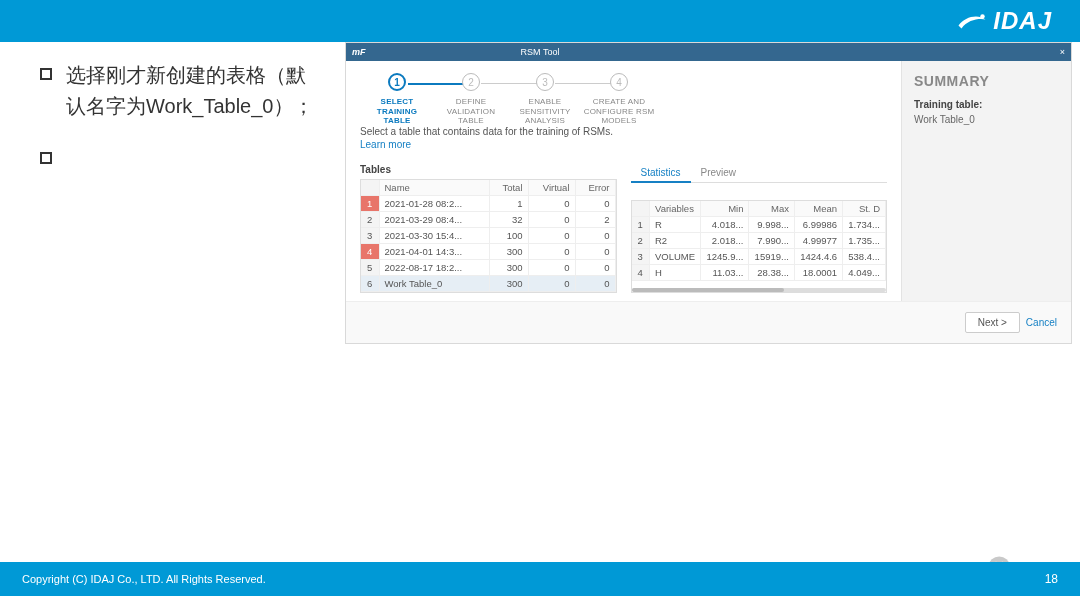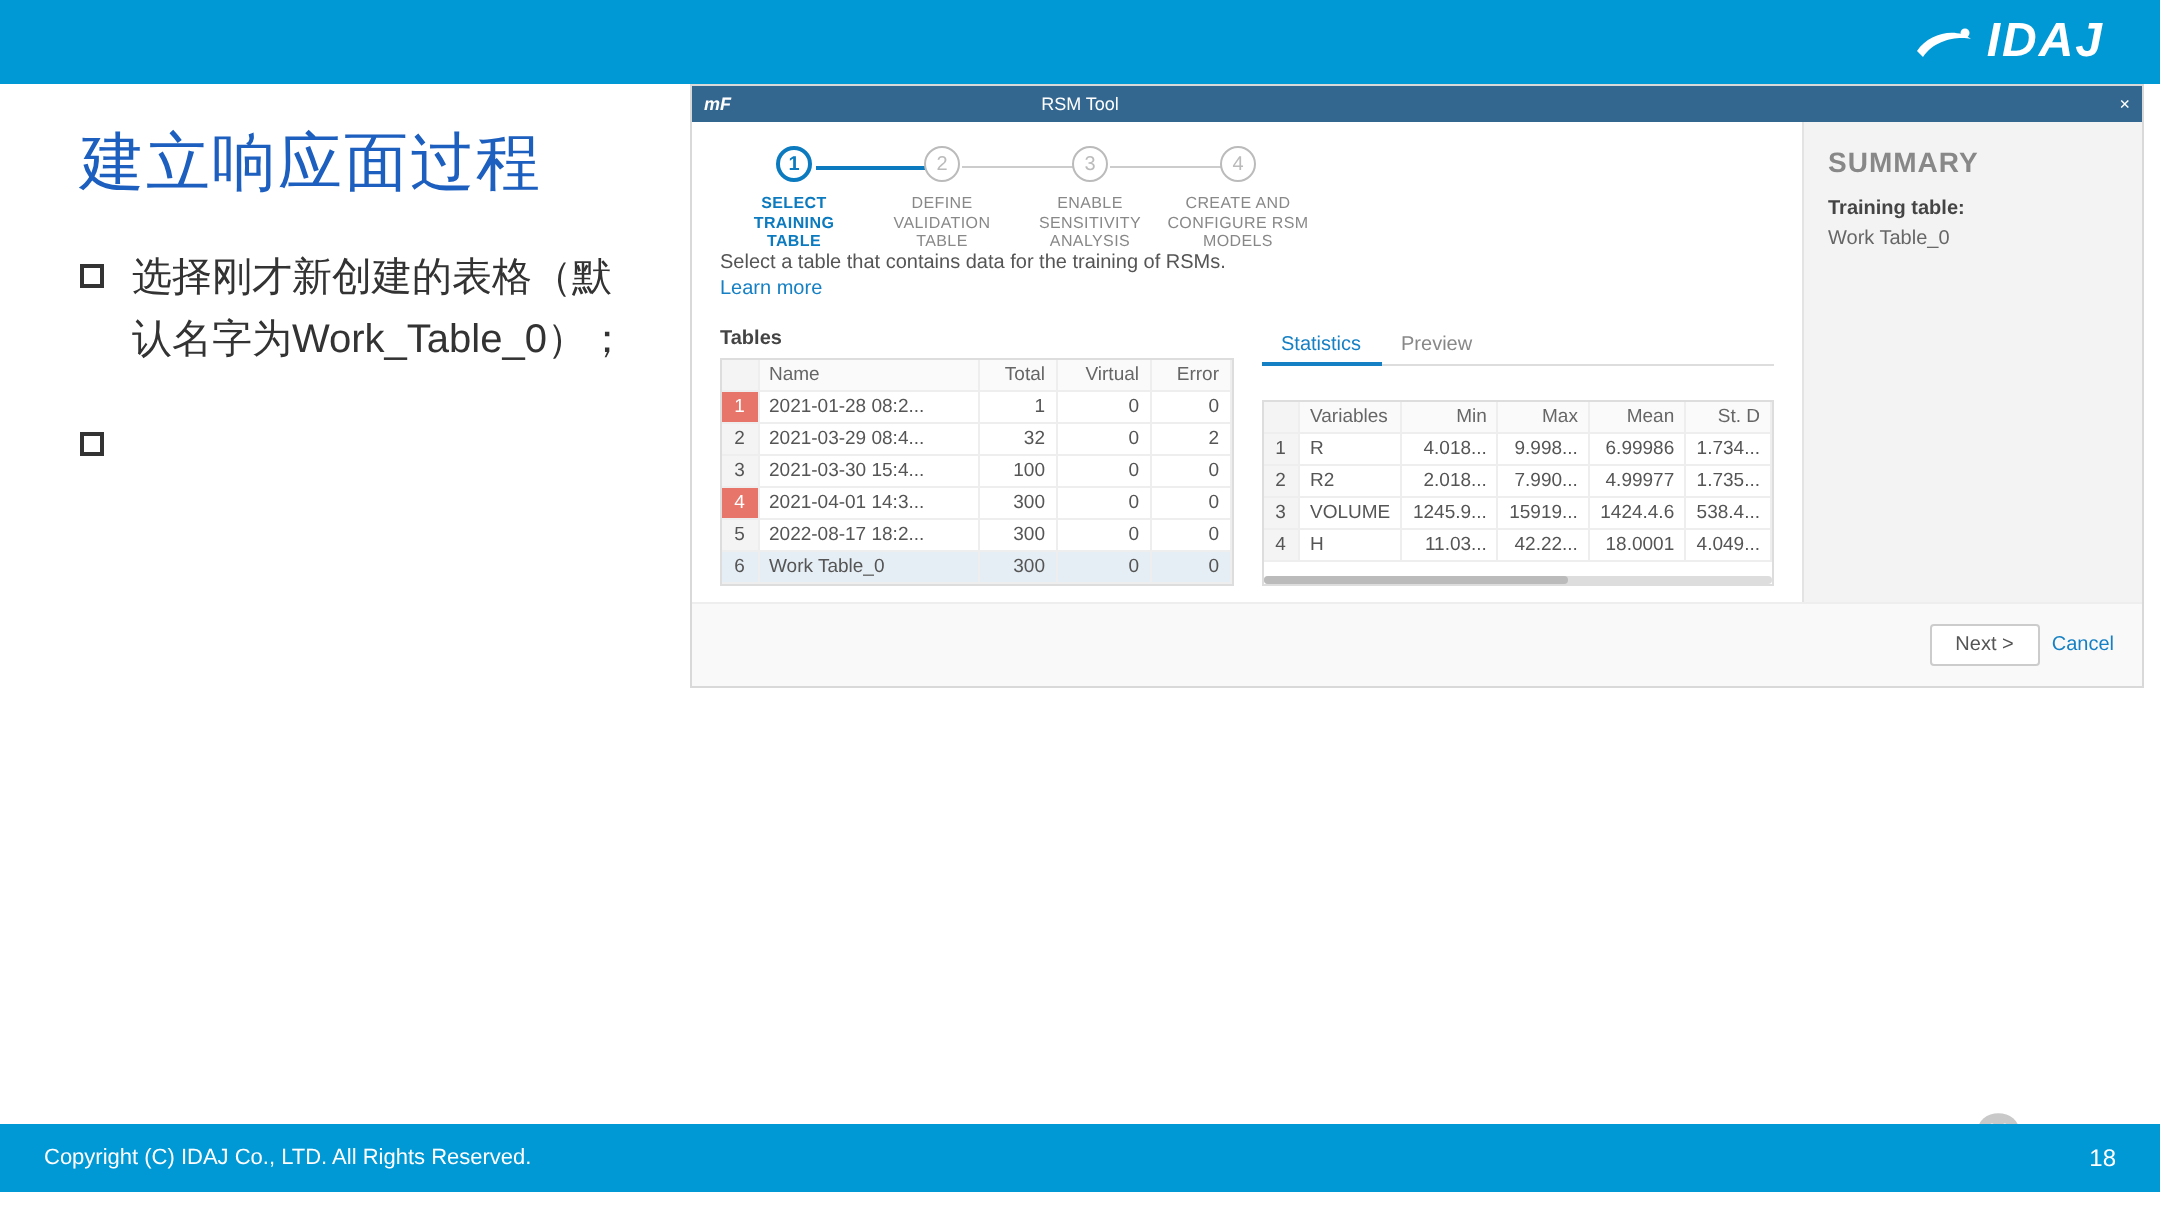--- a/index.html
+++ b/index.html
@@ -80,21 +80,20 @@
     <svg class="logo-swoosh" viewBox="0 0 40 24">
         <path d="M2 18 C 10 6, 28 2, 38 10 C 30 8, 14 10, 6 22 Z" fill="#fff"></path>
         <circle cx="34" cy="6" r="3" fill="#fff"></circle>
       </svg>
     <span>IDAJ</span>
   </div>
 </div>
 
 <div class="content">
   <div class="left">
-    <div class="title">建立响应面过程</div>
     <div class="bullet">
       <div class="sq"></div>
       <div class="txt">选择刚才新创建的表格（默认名字为Work_Table_0）；</div>
     </div>
     <div class="bullet">
       <div class="sq"></div>
     </div>
   </div>
 
   <div class="right">
@@ -225,21 +224,21 @@
                         <td class="name">VOLUME</td>
                         <td>1245.9...</td>
                         <td>15919...</td>
                         <td>1424.4.6</td>
                         <td>538.4...</td>
                       </tr>
                       <tr>
                         <td class="idx">4</td>
                         <td class="name">H</td>
                         <td>11.03...</td>
-                        <td>42.22...</td>
+                        <td>28.38...</td>
                         <td>18.0001</td>
                         <td>4.049...</td>
                       </tr>
                     </tbody>
                   </table>
                 <div style="flex:1"></div>
                 <div class="scroll-hint">
                     <div class="thumb"></div>
                   </div>
               </div>

